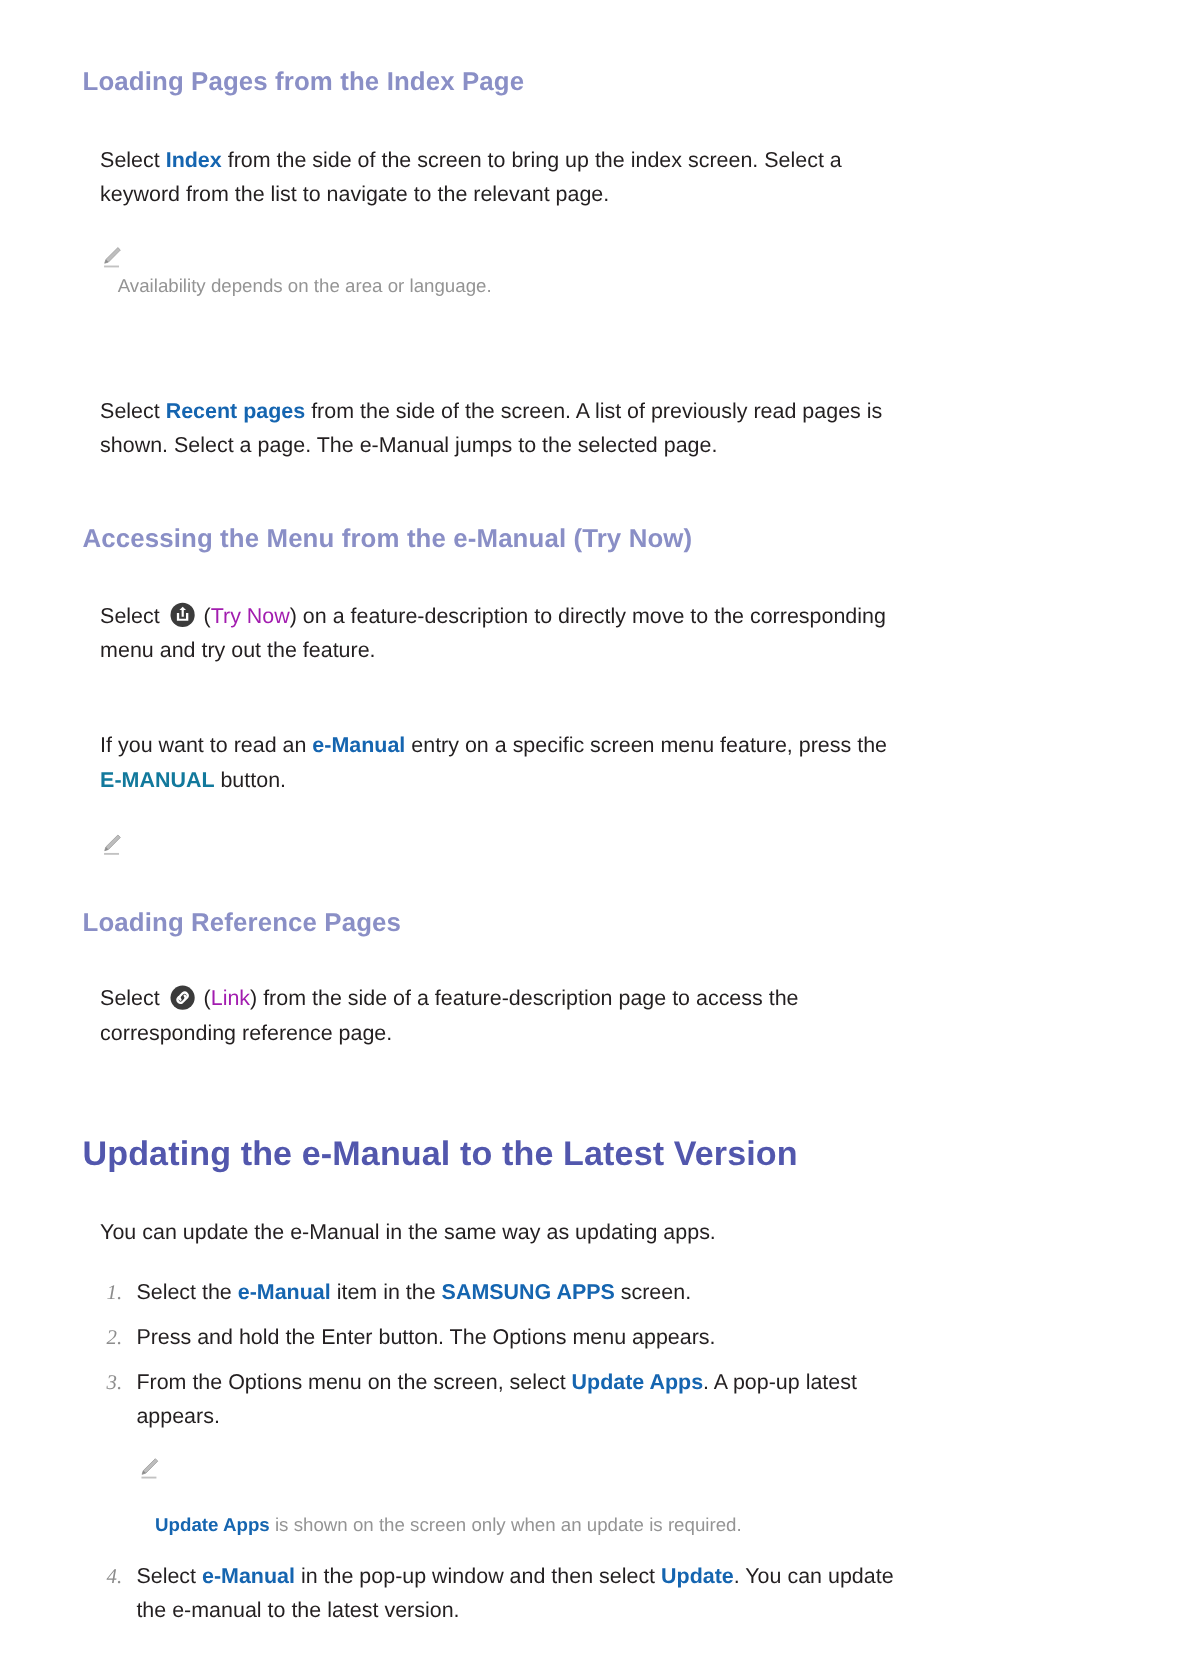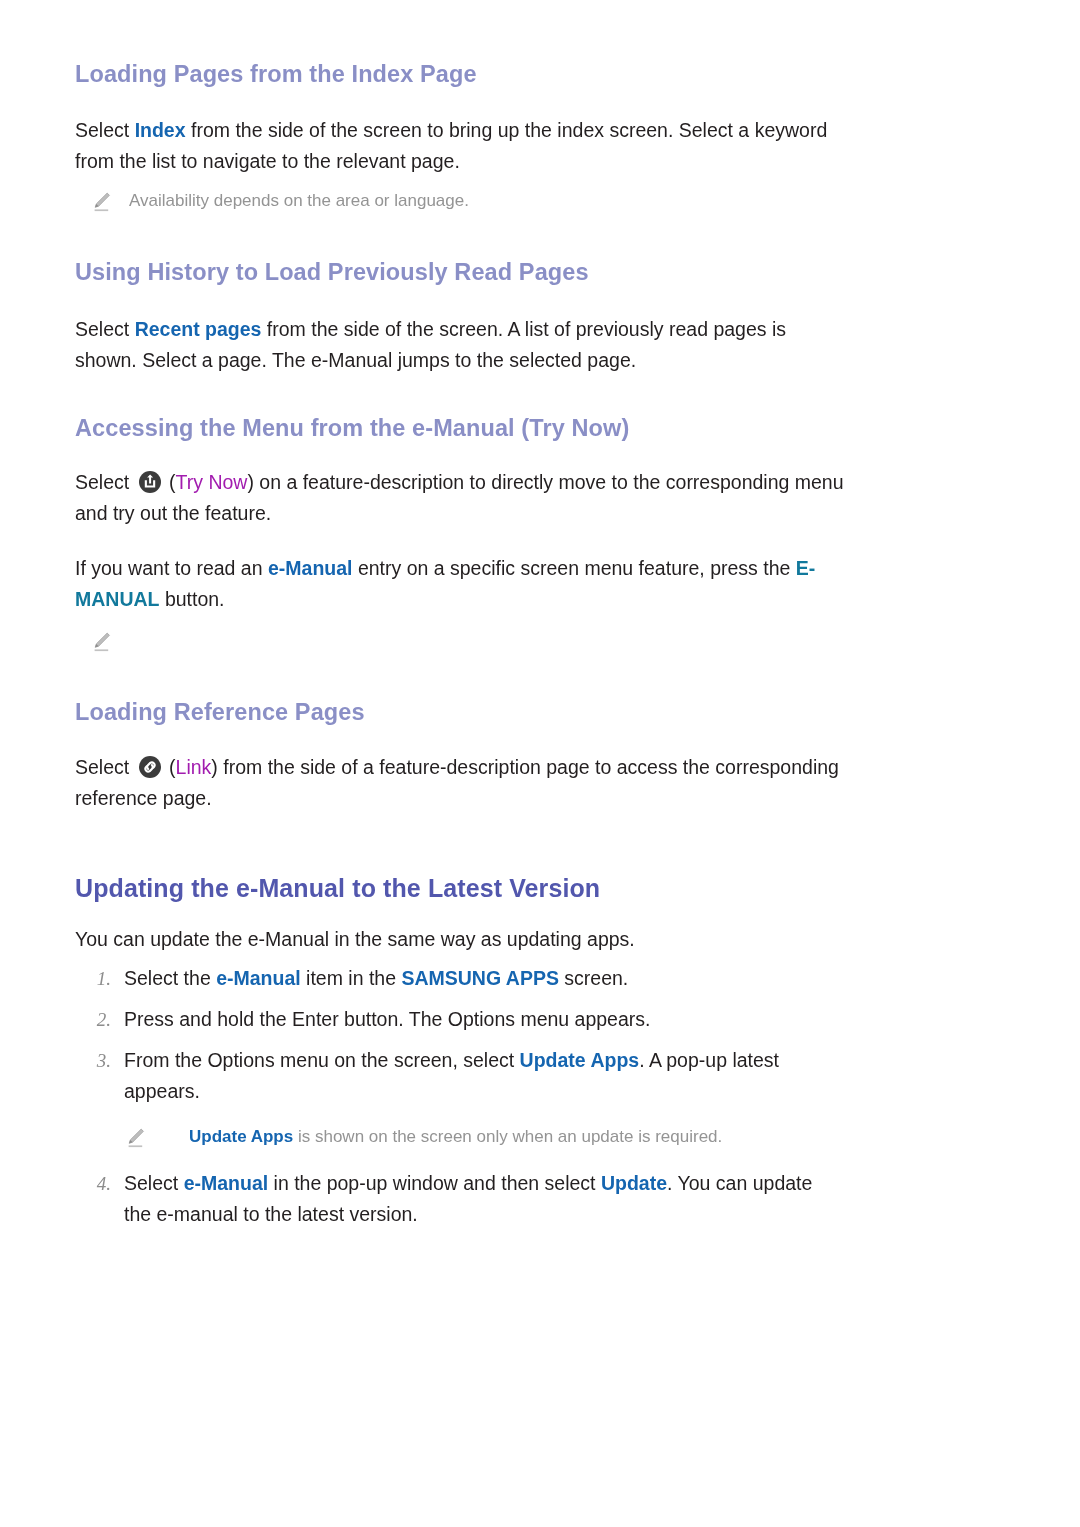--- a/index.html
+++ b/index.html
@@ -25,48 +25,49 @@
   
   h2.sub-heading {
     font-size: 23.5px;
     font-weight: bold;
     color: #8a8fc6;
     letter-spacing: 0.1px;
     margin: 0;
     line-height: 1.25;
   }
   h1.main-heading {
-    font-size: 25px;
+    font-size: 31px;
     font-weight: bold;
     color: #5257ad;
     letter-spacing: 0.1px;
     margin: 0;
     line-height: 1.3;
   }
 
   
   p.body {
     font-size: 19.5px;
     line-height: 31px;
-    margin: 0;
+    margin: 16px;
     color: #231f20;
     max-width: 935px;
   }
 
   
   .lnk         { color: #a21caf; }
   .lnk-bold    { color: #1565b0; font-weight: bold; }
   .teal-bold   { color: #12799c; font-weight: bold; }
 
   
   .note {
     display: flex;
     align-items: flex-start;
     margin: 0;
     padding-left: 15px;
+    flex-direction: column;
   }
   .note .note-text {
     font-size: 17px;
     line-height: 26px;
     color: #949494;
     padding-left: 17px;
     padding-top: 1px;
   }
   .note .note-text .lnk-bold { color: #1565b0; }
 
@@ -143,21 +144,20 @@
         <path d="M17.2 3.1 L19.4 5.3 L8.6 16.2 L5.2 17.3 L6.3 13.9 Z" fill="#bdbdbd" stroke="#a8a8a8" stroke-width="0.9"></path>
         <path d="M6.3 13.9 L8.6 16.2 L5.2 17.3 Z" fill="#8d8d8d"></path>
         <rect x="4.6" y="19.4" width="13.6" height="1.7" fill="#c2c2c2"></rect>
       </svg>
     </span>
     <span class="note-text">Availability depends on the area or language.</span>
   </div>
 
   <div class="gap-44"></div>
 
-  <h2 class="sub-heading">Using History to Load Previously Read Pages</h2>
 
   <div class="gap-26"></div>
 
   <p class="body"><span>Select </span><span class="lnk-bold">Recent pages</span><span> from the side of the screen. A list of previously read pages is shown. Select a page. The e-Manual jumps to the selected page.</span></p>
 
   <div class="gap-38"></div>
 
   <h2 class="sub-heading">Accessing the Menu from the e-Manual (Try Now)</h2>
 
   <div class="gap-24"></div>

